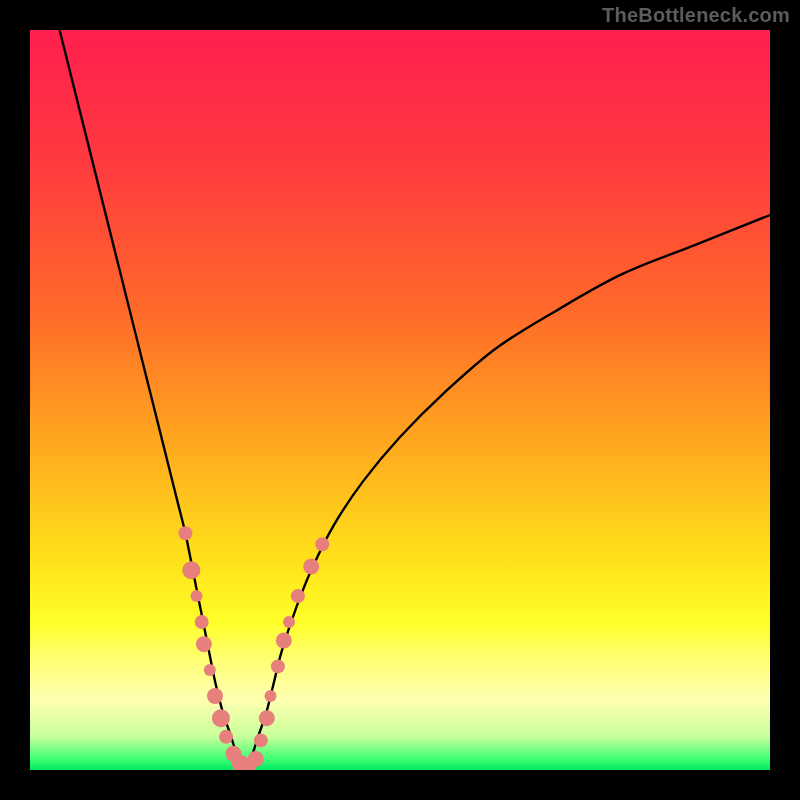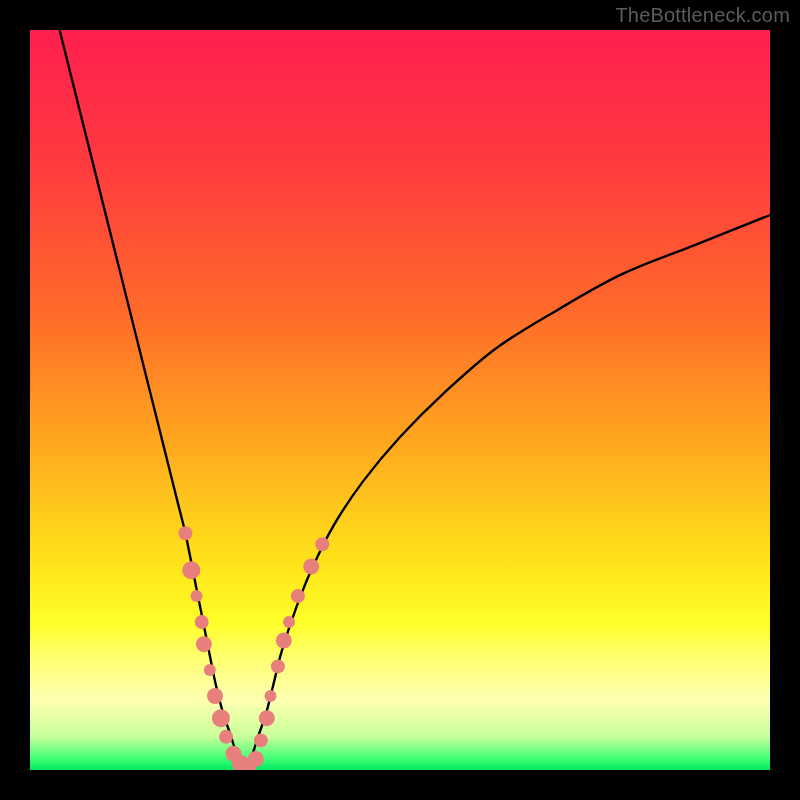--- a/index.html
+++ b/index.html
@@ -25,21 +25,21 @@
     top: 0;
     width: 740px;
     height: 740px;
   }
   .watermark {
     position: absolute;
     top: 4px;
     right: 10px;
     color: #5c5c5c;
     font-size: 20px;
-    font-weight: 400;
+    font-weight: 700;
     letter-spacing: 0.2px;
     user-select: none;
     z-index: 10;
   }
   svg { display: block; }
 </style>
 </head>
 <body>
 
 <div class="watermark">TheBottleneck.com</div>

